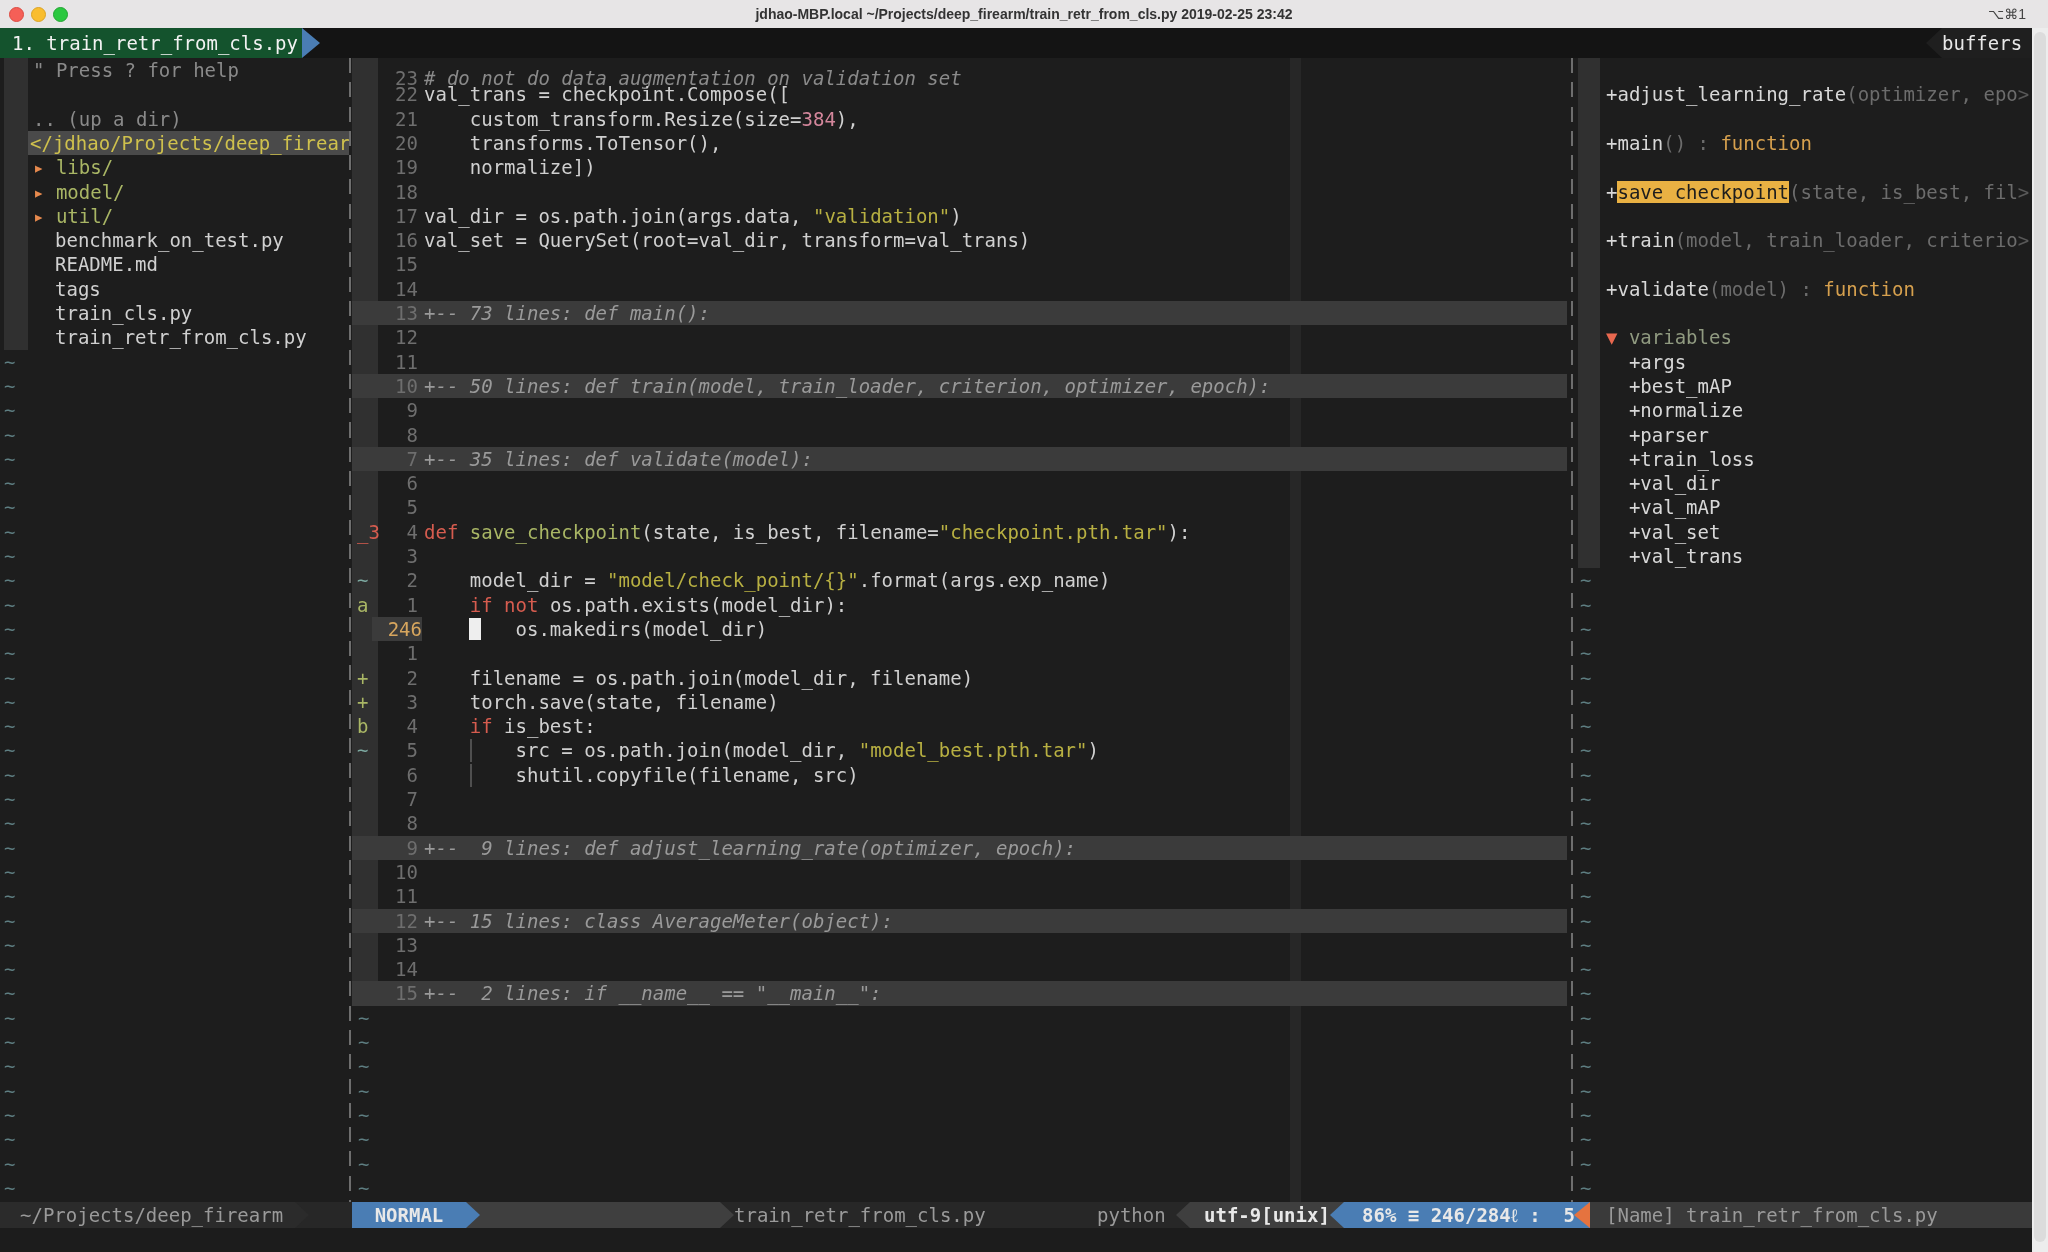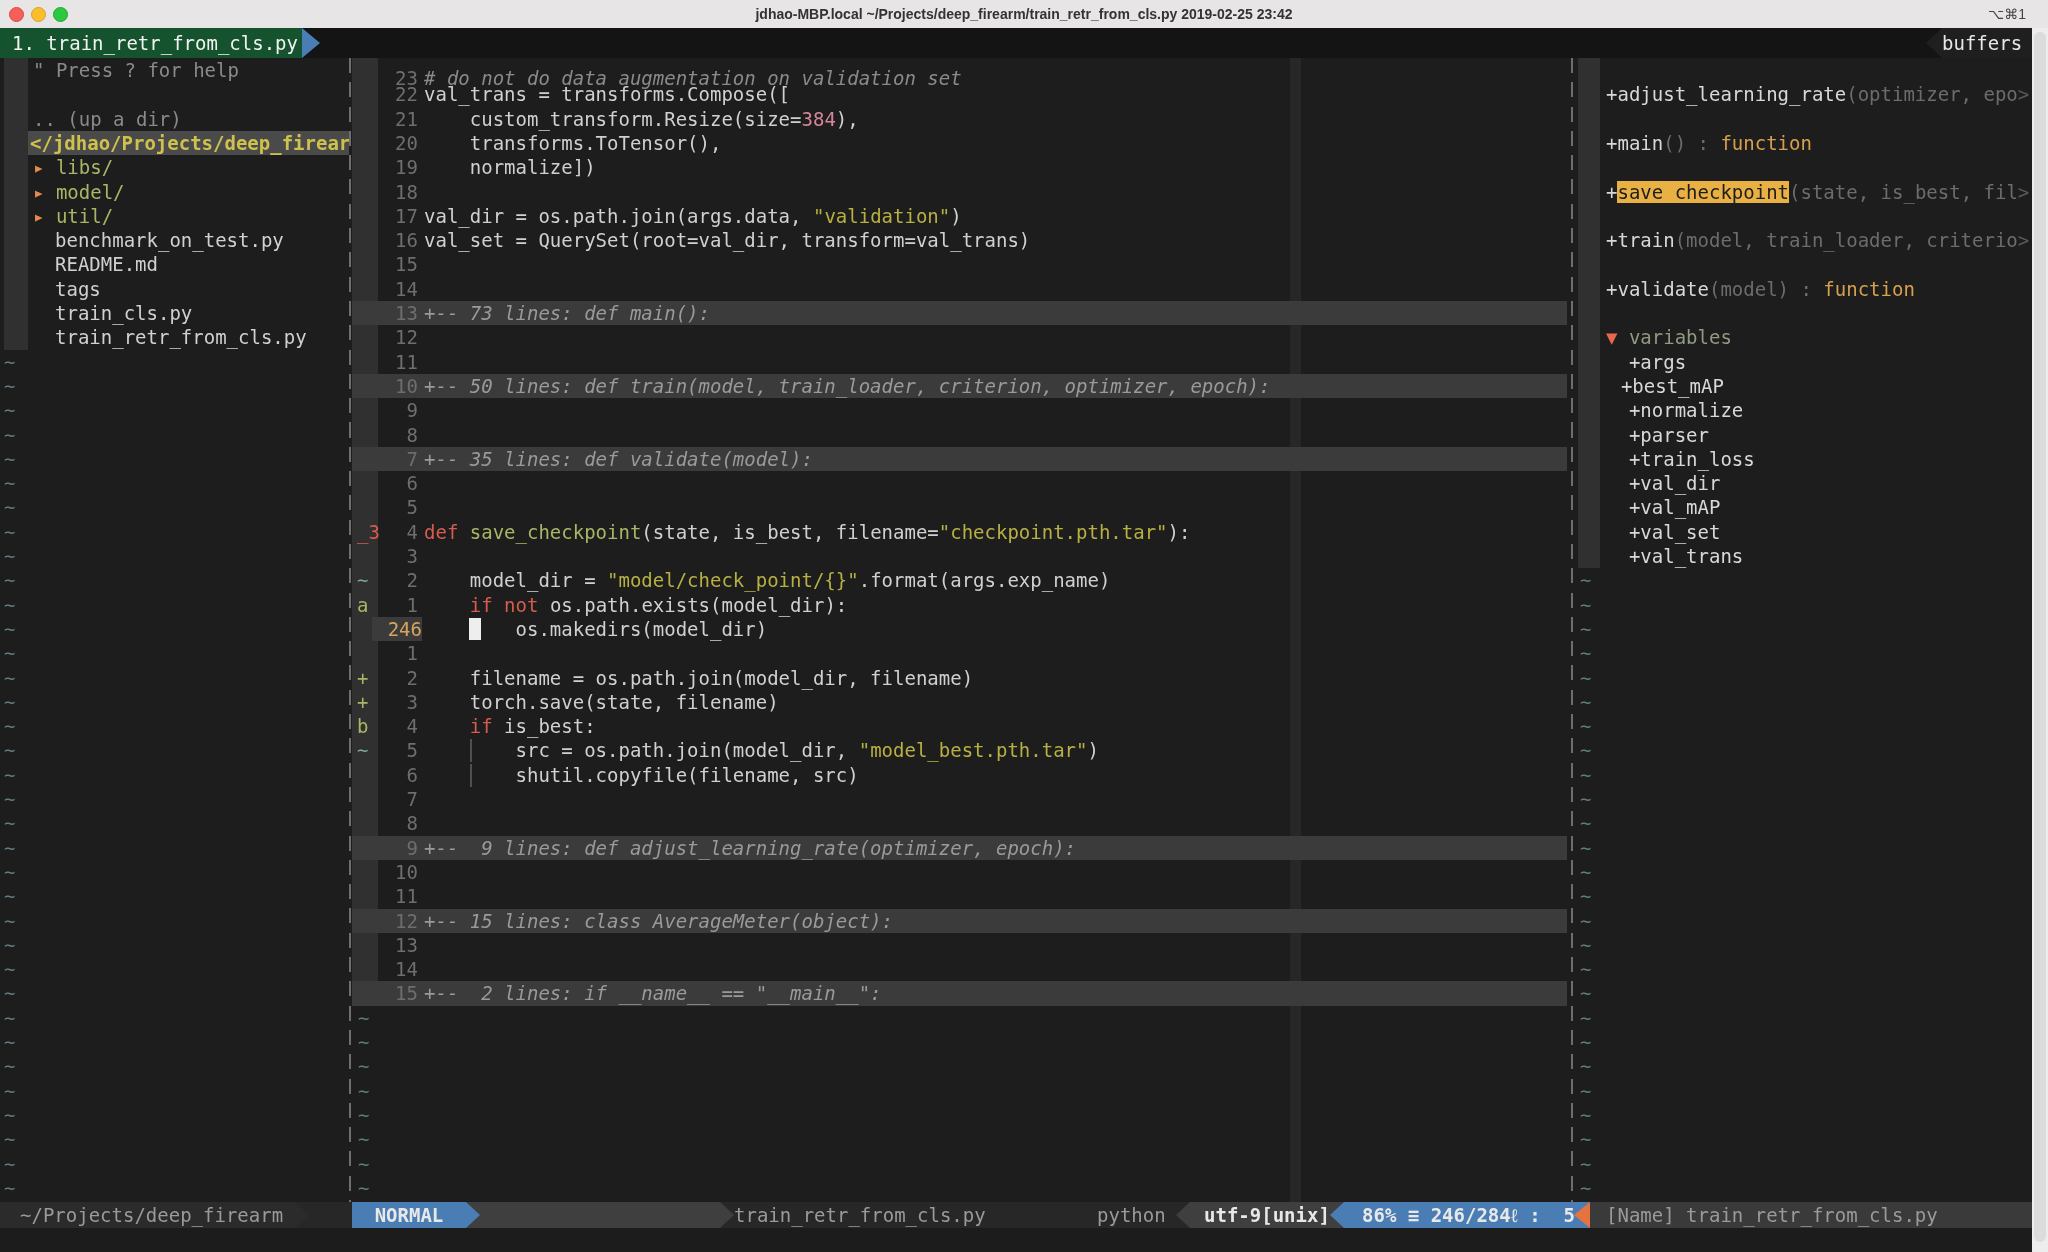--- a/index.html
+++ b/index.html
@@ -99,21 +99,21 @@
     <div class="arr-r" id="tab-arrow"></div>
     <div class="arr-l" id="buffers-arrow"></div>
     <div id="buffers-seg">buffers</div>
   </div>
 
   <div id="content">
     <div class="win" id="win-tree">
         <div class="strip" style="left: 4px; top: 0px; width: 24px; height: 291.6px;"></div>
         <div class="row" style="top: 0px;"><span class="segs" style="left: 33px;"><span class="n-help">" Press ? for help</span></span></div>
         <div class="row" style="top: 48.6px;"><span class="segs" style="left: 33px;"><span class="n-dim">.. (up a dir)</span></span></div>
-        <div class="row" style="top: 72.9px;"><div class="sel-bg"></div><span class="segs" style="left: 30px; font-weight: bold;"><span class="n-root">&lt;/jdhao/Projects/deep_firear</span></span></div>
+        <div class="row" style="top: 72.9px;"><div class="sel-bg"></div><span class="segs" style="left: 30px;"><span class="n-root">&lt;/jdhao/Projects/deep_firear</span></span></div>
         <div class="row" style="top: 97.2px;"><span class="segs" style="left: 33px;"><span class="n-arrow">▸ </span><span class="n-dir">libs/</span></span></div>
         <div class="row" style="top: 121.5px;"><span class="segs" style="left: 33px;"><span class="n-arrow">▸ </span><span class="n-dir">model/</span></span></div>
         <div class="row" style="top: 145.8px;"><span class="segs" style="left: 33px;"><span class="n-arrow">▸ </span><span class="n-dir">util/</span></span></div>
         <div class="row" style="top: 170.1px;"><span class="segs" style="left: 55px;"><span class="n-file">benchmark_on_test.py</span></span></div>
         <div class="row" style="top: 194.4px;"><span class="segs" style="left: 55px;"><span class="n-file">README.md</span></span></div>
         <div class="row" style="top: 218.7px;"><span class="segs" style="left: 55px;"><span class="n-file">tags</span></span></div>
         <div class="row" style="top: 243px;"><span class="segs" style="left: 55px;"><span class="n-file">train_cls.py</span></span></div>
         <div class="row" style="top: 267.3px;"><span class="segs" style="left: 55px;"><span class="n-file">train_retr_from_cls.py</span></span></div>
         <div class="row" style="top: 291.6px;"><span class="tilde" style="position: absolute; left: 4px;">~</span></div>
         <div class="row" style="top: 315.9px;"><span class="tilde" style="position: absolute; left: 4px;">~</span></div>
@@ -149,21 +149,21 @@
         <div class="row" style="top: 1044.9px;"><span class="tilde" style="position: absolute; left: 4px;">~</span></div>
         <div class="row" style="top: 1069.2px;"><span class="tilde" style="position: absolute; left: 4px;">~</span></div>
         <div class="row" style="top: 1093.5px;"><span class="tilde" style="position: absolute; left: 4px;">~</span></div>
         <div class="row" style="top: 1117.8px;"><span class="tilde" style="position: absolute; left: 4px;">~</span></div>
       </div>
     <div class="vsep" id="sep1"></div>
     <div class="win" id="win-code">
         <div class="colorcol"></div>
         <div class="strip" style="left: 0px; top: 0px; width: 26px; height: 947.7px;"></div>
         <div class="row" style="top: 0px; margin-top: 8px;"><span class="lnum">23</span><span class="segs" style="left: 72px;"><span class="c-com"># do not do data augmentation on validation set</span></span></div>
-        <div class="row" style="top: 24.3px;"><span class="lnum">22</span><span class="segs" style="left: 72px;"><span class="c-fg">val_trans = transforms.Compose([</span></span></div>
+        <div class="row" style="top: 24.3px;"><span class="lnum">22</span><span class="segs" style="left: 72px;"><span class="c-fg">val_trans = checkpoint.Compose([</span></span></div>
         <div class="row" style="top: 48.6px;"><span class="lnum">21</span><span class="segs" style="left: 72px;"><span class="c-fg">    custom_transform.Resize(size=</span><span class="c-num">384</span><span class="c-fg">),</span></span></div>
         <div class="row" style="top: 72.9px;"><span class="lnum">20</span><span class="segs" style="left: 72px;"><span class="c-fg">    transforms.ToTensor(),</span></span></div>
         <div class="row" style="top: 97.2px;"><span class="lnum">19</span><span class="segs" style="left: 72px;"><span class="c-fg">    normalize])</span></span></div>
         <div class="row" style="top: 121.5px;"><span class="lnum">18</span><span class="segs" style="left: 72px;"></span></div>
         <div class="row" style="top: 145.8px;"><span class="lnum">17</span><span class="segs" style="left: 72px;"><span class="c-fg">val_dir = os.path.join(args.data, </span><span class="c-str">"validation"</span><span class="c-fg">)</span></span></div>
         <div class="row" style="top: 170.1px;"><span class="lnum">16</span><span class="segs" style="left: 72px;"><span class="c-fg">val_set = QuerySet(root=val_dir, transform=val_trans)</span></span></div>
         <div class="row" style="top: 194.4px;"><span class="lnum">15</span><span class="segs" style="left: 72px;"></span></div>
         <div class="row" style="top: 218.7px;"><span class="lnum">14</span><span class="segs" style="left: 72px;"></span></div>
         <div class="fold-row" style="top: 243px;"></div>
         <div class="row" style="top: 243px;"><span class="lnum">13</span><span class="segs" style="left: 72px;"><span class="c-fold">+-- 73 lines: def main():</span></span></div>
@@ -212,21 +212,21 @@
     <div class="vsep" id="sep2"></div>
     <div class="win" id="win-tag">
         <div class="strip" style="left: 2px; top: 0px; width: 22px; height: 510.3px;"></div>
         <div class="row" style="top: 24.3px;"><span class="segs" style="left: 30px;"><span class="t-name">+adjust_learning_rate</span><span class="t-sig">(optimizer, epo</span><span class="t-trunc">&gt;</span></span></div>
         <div class="row" style="top: 72.9px;"><span class="segs" style="left: 30px;"><span class="t-name">+main</span><span class="t-sig">()</span><span class="t-sig"> : </span><span class="t-kind">function</span></span></div>
         <div class="row" style="top: 121.5px;"><span class="segs" style="left: 30px;"><span class="t-name">+</span><span class="t-hl">save_checkpoint</span><span class="t-sig">(state, is_best, fil</span><span class="t-trunc">&gt;</span></span></div>
         <div class="row" style="top: 170.1px;"><span class="segs" style="left: 30px;"><span class="t-name">+train</span><span class="t-sig">(model, train_loader, criterio</span><span class="t-trunc">&gt;</span></span></div>
         <div class="row" style="top: 218.7px;"><span class="segs" style="left: 30px;"><span class="t-name">+validate</span><span class="t-sig">(model)</span><span class="t-sig"> : </span><span class="t-kind">function</span></span></div>
         <div class="row" style="top: 267.3px;"><span class="segs" style="left: 30px;"><span class="t-arrow">▼ </span><span class="t-header">variables</span></span></div>
         <div class="row" style="top: 291.6px;"><span class="segs" style="left: 30px;"><span class="t-name">  +args</span></span></div>
-        <div class="row" style="top: 315.9px;"><span class="segs" style="left: 22px; text-align: center;"><span class="t-name">  +best_mAP</span></span></div>
+        <div class="row" style="top: 315.9px;"><span class="segs" style="left: 30px; text-align: center;"><span class="t-name">  +best_mAP</span></span></div>
         <div class="row" style="top: 340.2px;"><span class="segs" style="left: 30px;"><span class="t-name">  +normalize</span></span></div>
         <div class="row" style="top: 364.5px;"><span class="segs" style="left: 30px;"><span class="t-name">  +parser</span></span></div>
         <div class="row" style="top: 388.8px;"><span class="segs" style="left: 30px;"><span class="t-name">  +train_loss</span></span></div>
         <div class="row" style="top: 413.1px;"><span class="segs" style="left: 30px;"><span class="t-name">  +val_dir</span></span></div>
         <div class="row" style="top: 437.4px;"><span class="segs" style="left: 30px;"><span class="t-name">  +val_mAP</span></span></div>
         <div class="row" style="top: 461.7px;"><span class="segs" style="left: 30px;"><span class="t-name">  +val_set</span></span></div>
         <div class="row" style="top: 486px;"><span class="segs" style="left: 30px;"><span class="t-name">  +val_trans</span></span></div>
         <div class="row" style="top: 510.3px;"><span class="tilde" style="position: absolute; left: 4px;">~</span></div>
         <div class="row" style="top: 534.6px;"><span class="tilde" style="position: absolute; left: 4px;">~</span></div>
         <div class="row" style="top: 558.9px;"><span class="tilde" style="position: absolute; left: 4px;">~</span></div>

